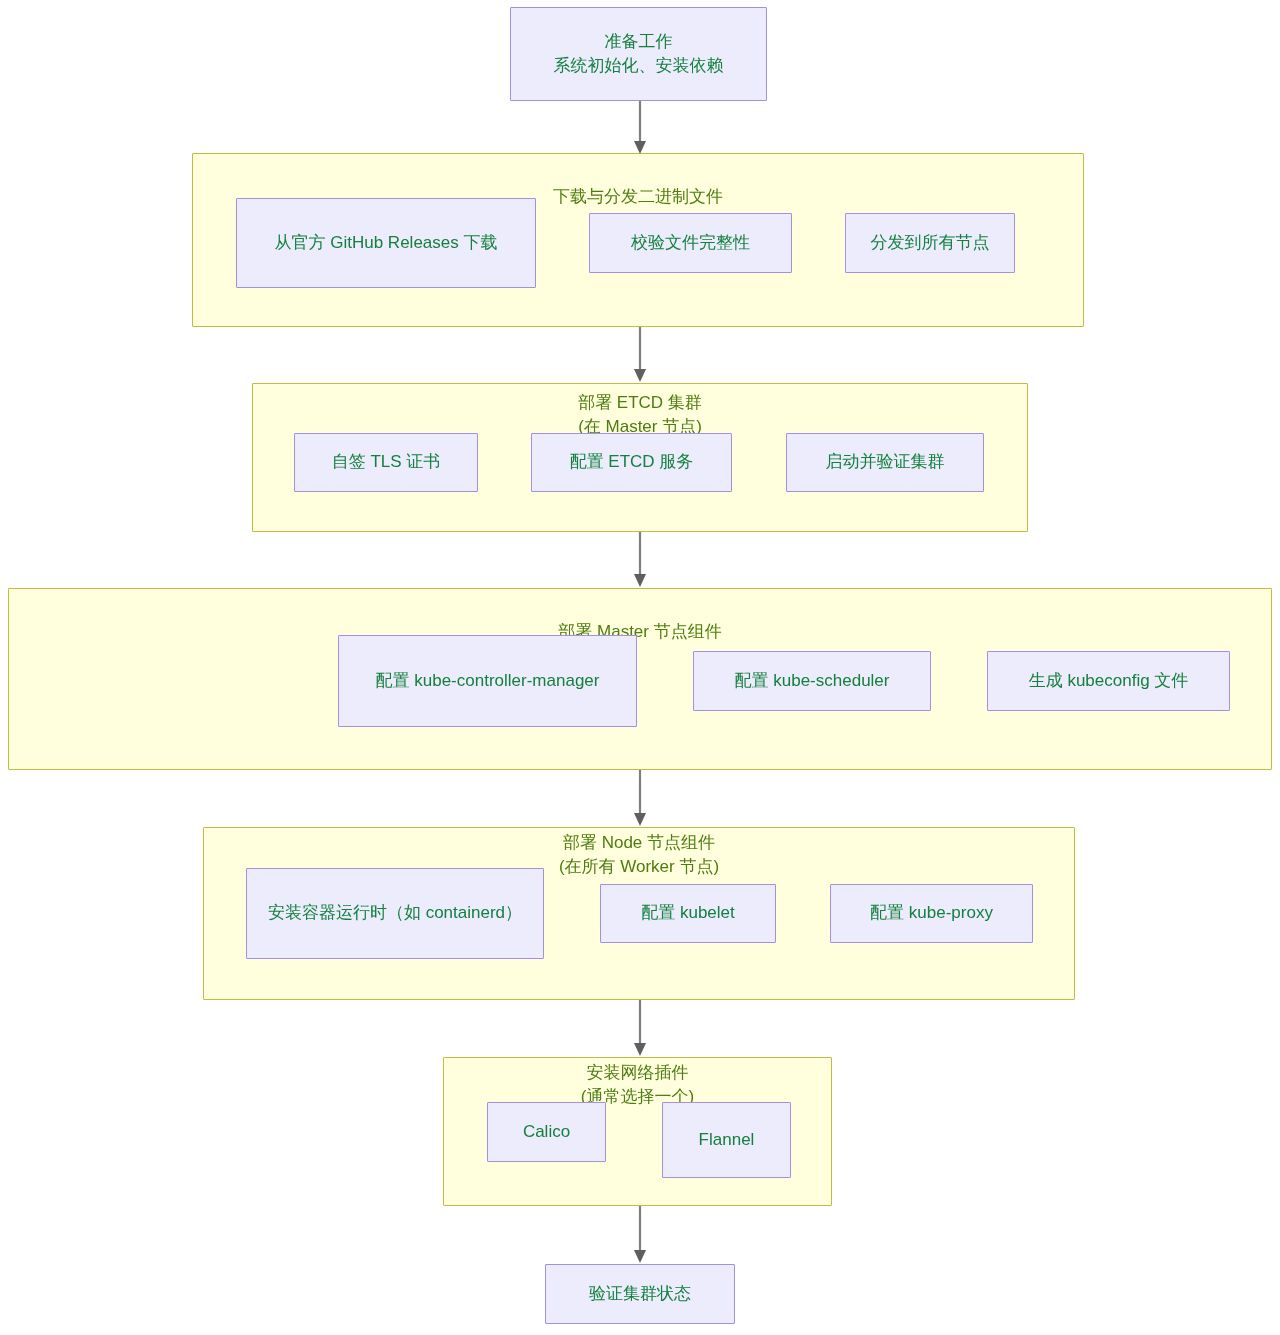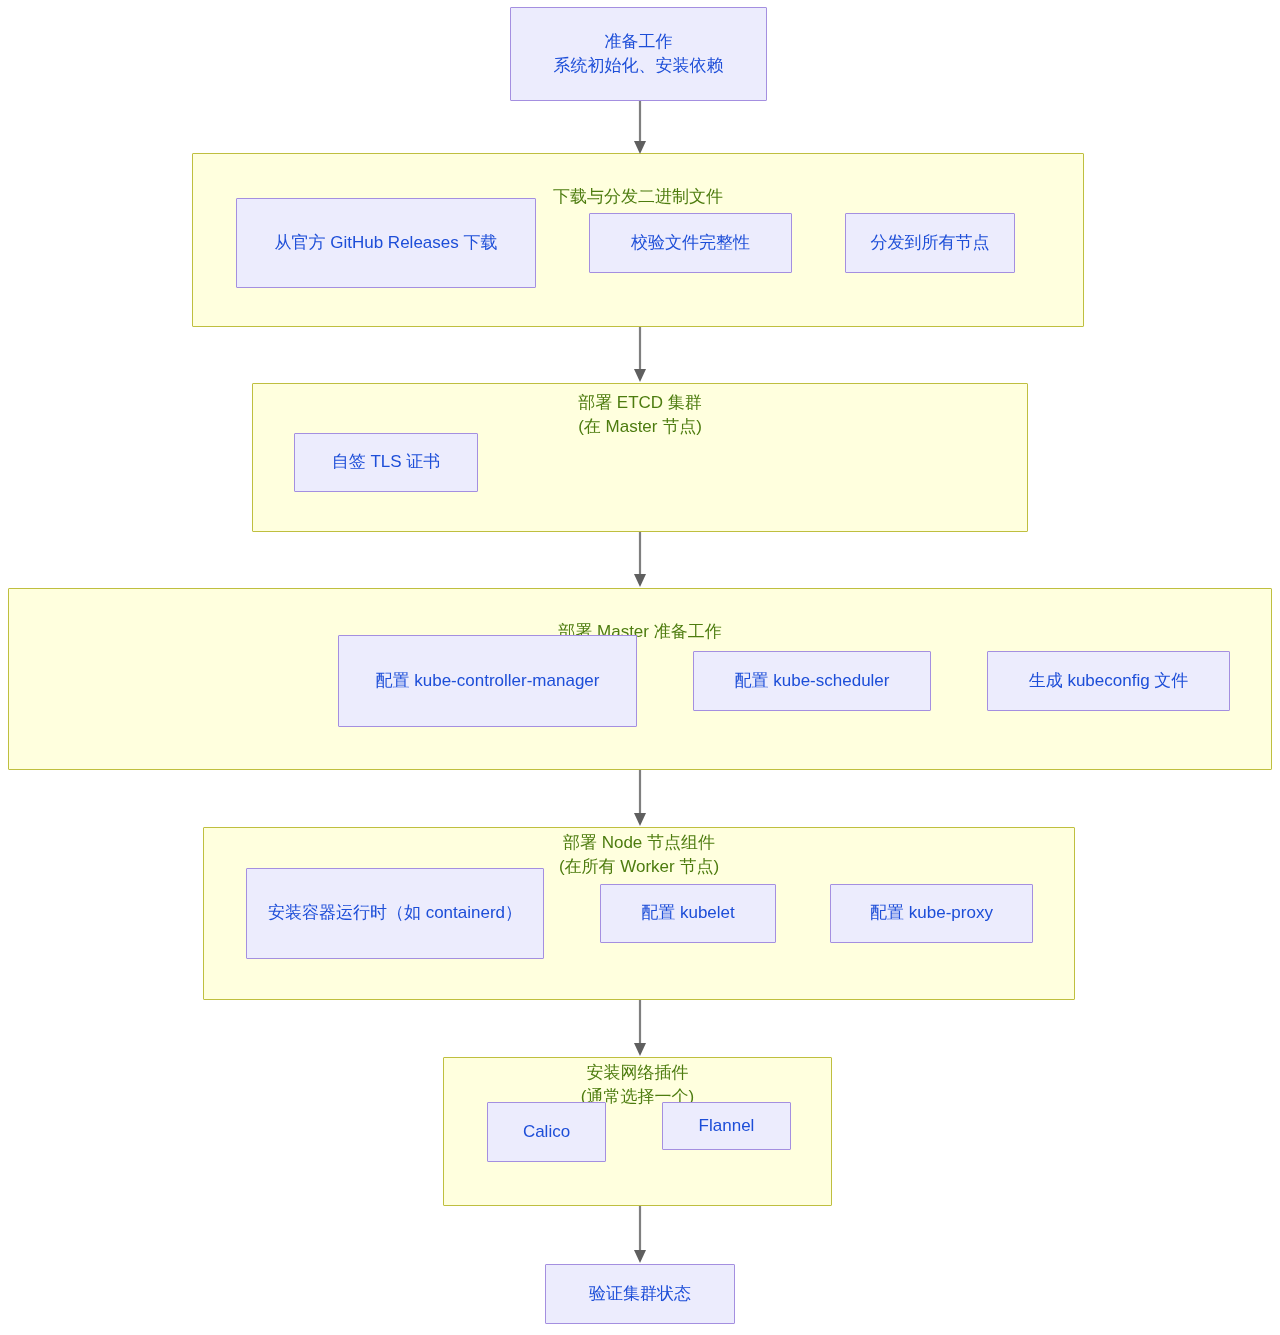--- a/index.html
+++ b/index.html
@@ -26,21 +26,21 @@
   .node {
     position: absolute;
     box-sizing: border-box;
     background: #ececfd;
     border: 1.3px solid #a48fe0;
     border-radius: 1px;
     display: flex;
     align-items: center;
     justify-content: center;
     text-align: center;
-    color: #1d4ed8;
+    color: #15803d;
     font-size: 17px;
     line-height: 1.42;
     padding: 4px 10px;
     z-index: 3;
   }
   .node-text {
     display: block;
     white-space: pre-line;
   }
 
@@ -116,29 +116,35 @@
     <polygon points="10,55 4,42 16,42"></polygon>
   </svg>
 
   <div class="cluster" style="left:252px; top:383px; width:776px; height:149px;"></div>
   <div class="cluster-title" style="left:252px; top:391px; width:776px;"><span>部署 ETCD 集群</span><br><span>(在 Master 节点)</span>
   </div>
 
   <div class="node" style="left:294px; top:433px; width:184px; height:59px;">
     <span class="node-text">自签 TLS 证书</span>
   </div>
+  <div class="node" style="left:531px; top:433px; width:201px; height:59px;">
+    <span class="node-text">配置 ETCD 服务</span>
+  </div>
+  <div class="node" style="left:786px; top:433px; width:198px; height:59px;">
+    <span class="node-text">启动并验证集群</span>
+  </div>
 
   <svg class="edge" style="left:630px; top:532px;" width="20" height="56" viewBox="0 0 20 56">
     <line x1="10" y1="0" x2="10" y2="45"></line>
     <polygon points="10,55 4,42 16,42"></polygon>
   </svg>
 
   <div class="cluster" style="left:8px; top:588px; width:1264px; height:182px;"></div>
   <div class="cluster-title" style="left:8px; top:596px; width:1264px;">
-    <span>部署 Master 准备工作</span>
+    <span>部署 Master 节点组件</span>
   </div>
 
   <div class="node" style="left:338px; top:635px; width:299px; height:92px;">
     <span class="node-text">配置 kube-controller-manager</span>
   </div>
   <div class="node" style="left:693px; top:651px; width:238px; height:60px;">
     <span class="node-text">配置 kube-scheduler</span>
   </div>
   <div class="node" style="left:987px; top:651px; width:243px; height:60px;">
     <span class="node-text">生成 kubeconfig 文件</span>
@@ -168,21 +174,21 @@
     <polygon points="10,56 4,43 16,43"></polygon>
   </svg>
 
   <div class="cluster" style="left:443px; top:1057px; width:389px; height:149px;"></div>
   <div class="cluster-title" style="left:443px; top:1061px; width:389px;"><span>安装网络插件</span><br><span>(通常选择一个)</span>
   </div>
 
   <div class="node" style="left:487px; top:1102px; width:119px; height:60px;text-align:right;">
     <span class="node-text">Calico</span>
   </div>
-  <div class="node" style="left:662px; top:1102px; width:129px; height:48px;text-align:right;">
+  <div class="node" style="left:662px; top:1102px; width:129px; height:76px;text-align:right;">
     <span class="node-text">Flannel</span>
   </div>
 
   <svg class="edge" style="left:630px; top:1206px;" width="20" height="58" viewBox="0 0 20 58">
     <line x1="10" y1="0" x2="10" y2="47"></line>
     <polygon points="10,57 4,44 16,44"></polygon>
   </svg>
 
   <div class="node" style="left:545px; top:1264px; width:190px; height:60px;">
     <span class="node-text">验证集群状态</span>

